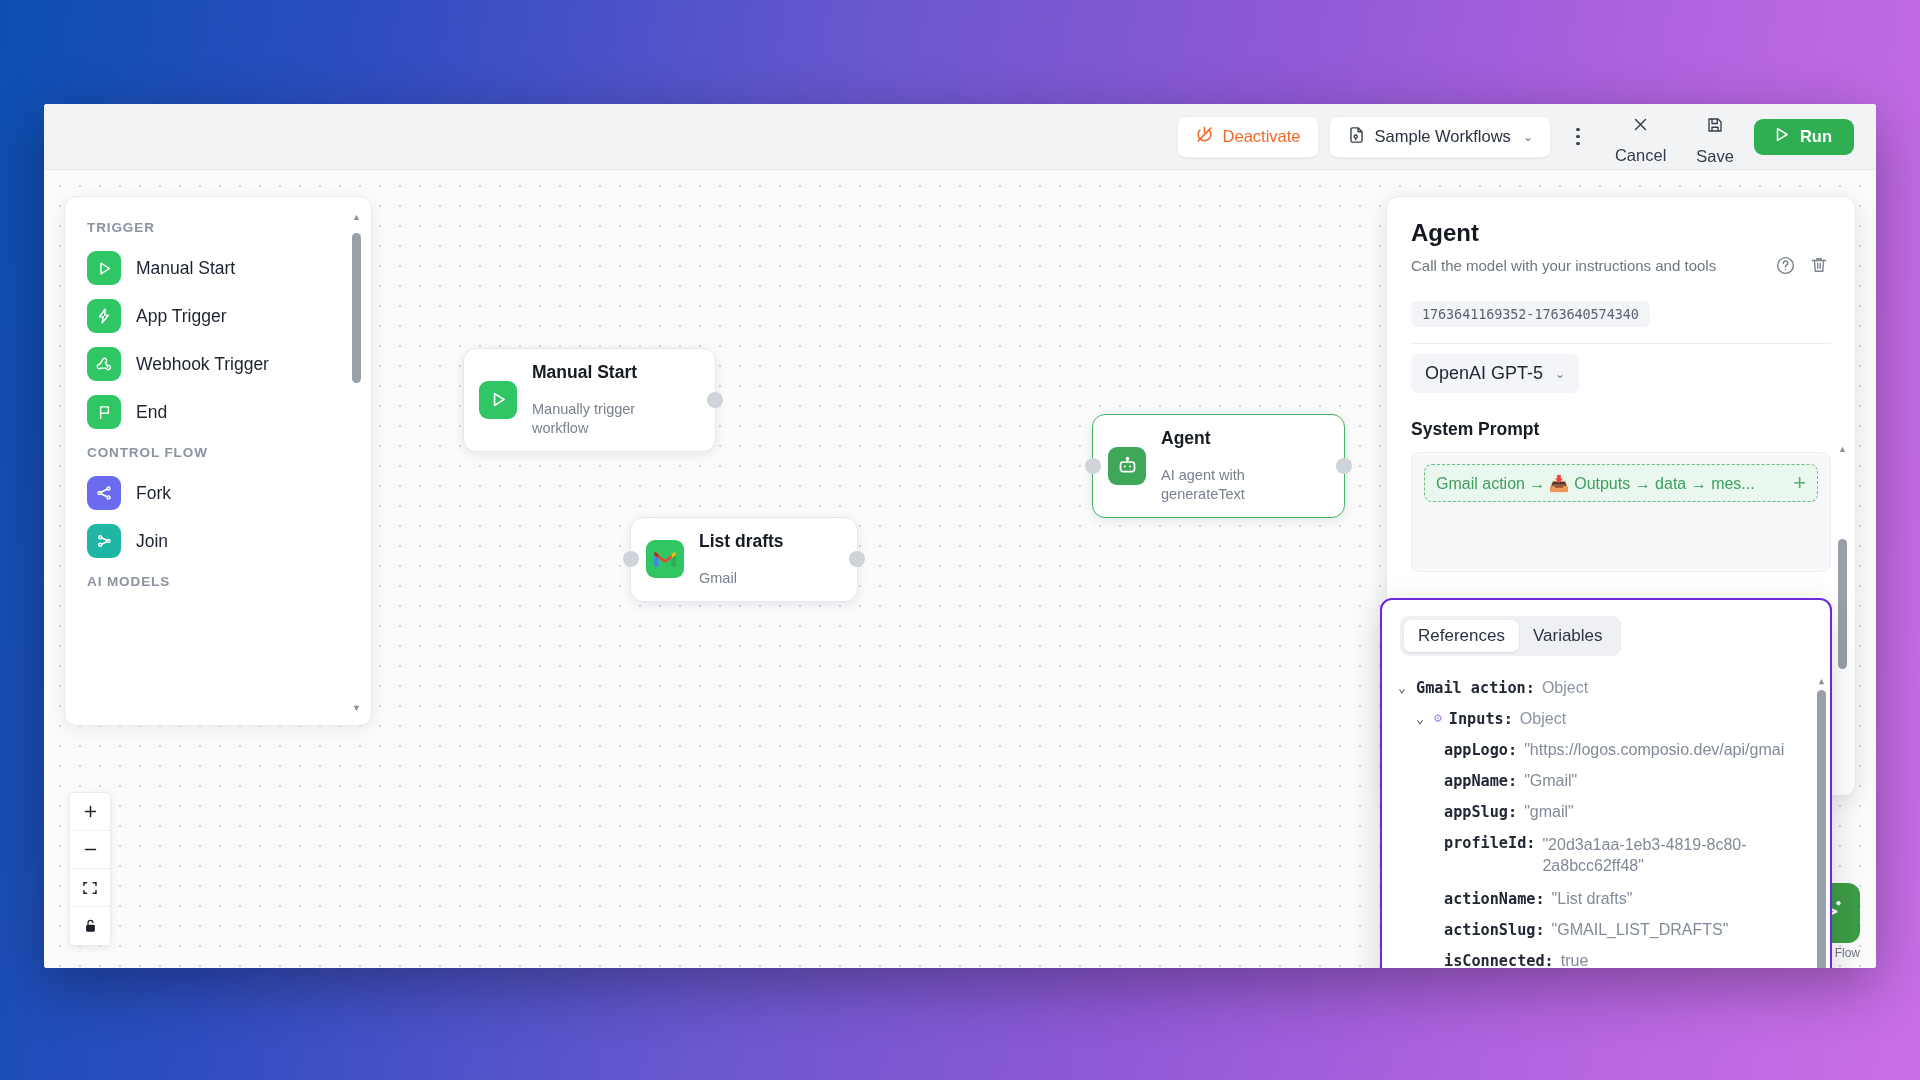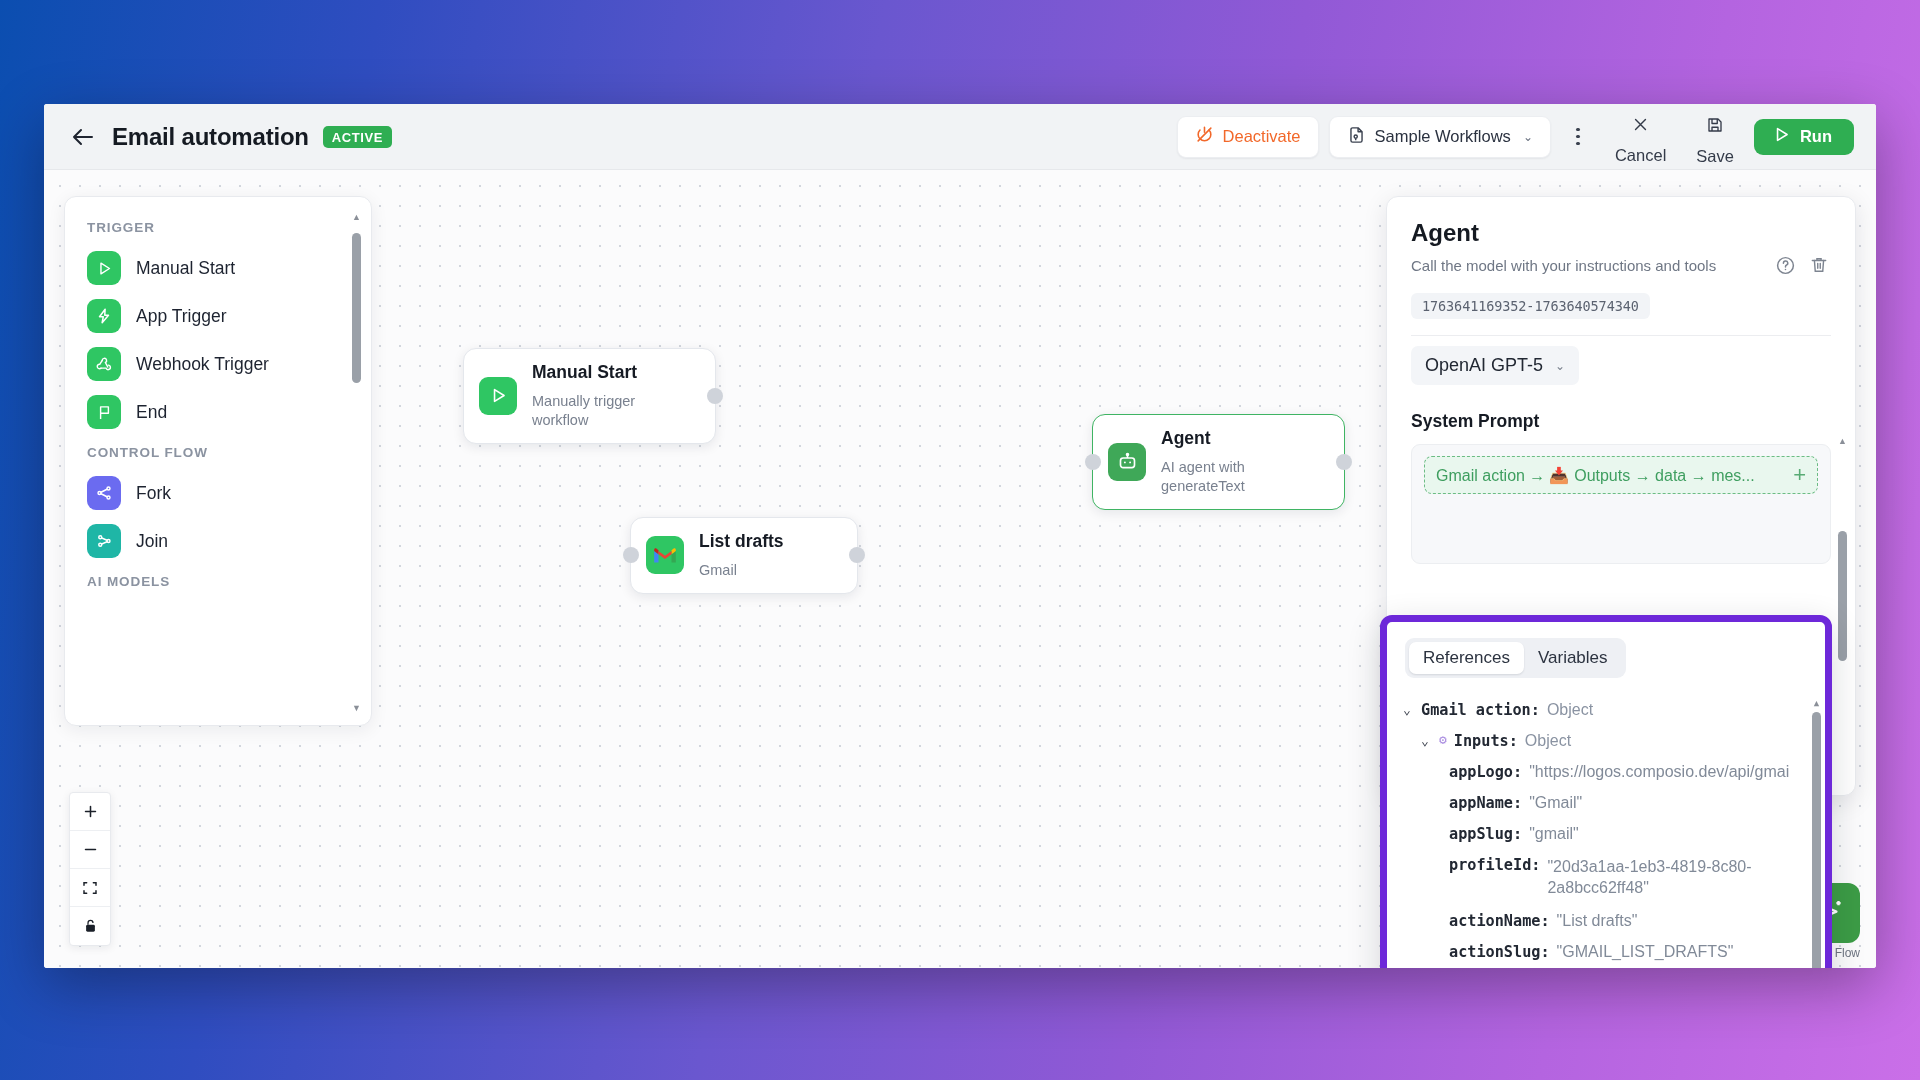--- a/index.html
+++ b/index.html
@@ -164,21 +164,21 @@
     padding: 13px 22px 13px 15px;
     cursor: pointer;
   }
   .flow-node.selected { border: 1.6px solid #3fb463; }
   .node-ico {
     width: 38px; height: 38px; border-radius: 9px;
     flex: 0 0 38px;
     display: flex; align-items: center; justify-content: center;
   }
   .node-title { font-size: 17.5px; font-weight: 700; color: #161b24; line-height: 1.25; }
-  .node-sub { font-size: 14.5px; color: #79818f; line-height: 1.3; margin-top: 8px; }
+  .node-sub { font-size: 14.5px; color: #79818f; line-height: 1.3; margin-top: 16px; }
   .port {
     position: absolute; top: 50%; margin-top: -8px;
     width: 16px; height: 16px; border-radius: 50%;
     background: #cfd3da;
   }
   .port.out { right: -8px; }
   .port.in  { left: -8px; }
 
   #node-manual-start { left: 419px; top: 178px; width: 253px; }
   #node-list-drafts  { left: 586px; top: 347px; width: 228px; }
@@ -233,21 +233,21 @@
   }
   #inspector-header { padding: 22px 24px 0 24px; }
   #inspector-title { font-size: 24px; font-weight: 700; color: #151a22; }
   #inspector-subrow {
     display: flex; align-items: center; gap: 10px;
     margin-top: 6px;
   }
   #inspector-subtitle { font-size: 15px; color: #6f7785; flex: 1 1 auto; }
   .hdr-icon { width: 24px; height: 24px; display:flex; align-items:center; justify-content:center; cursor:pointer; color:#7d8490; }
   #inspector-id-chip {
-    display: inline-block; margin-top: 16px;
+    display: inline-block; margin-top: 24px;
     background: #f2f4f7; color: #5b6270;
     font-family: "DejaVu Sans Mono", monospace;
     font-size: 13.5px;
     padding: 5px 11px; border-radius: 6px;
     letter-spacing: -.1px;
   }
   #inspector-divider { height: 1px; background: #ecedf0; margin: 16px 0 0; }
   #inspector-body { padding: 0 24px; position: relative; }
   #model-select {
     display: inline-flex; align-items: center; gap: 12px;
@@ -288,24 +288,24 @@
   }
   #inspector-scrollbar .arrow-up { top:0; }
   #inspector-scrollbar .thumb {
     position:absolute; left:0; top:95px; width:9px; height:130px;
     background:#9aa0a8; border-radius:5px;
   }
 
   
   #references-popup {
     position: absolute;
-    right: 44px; top: 445px;
+    right: 44px; top: 428px;
     width: 452px; height: 420px;
     background: #fff;
-    border: 7px solid #6d28d9;
+    border: 2px solid #6d28d9;
     border-radius: 12px;
     box-shadow: 0 10px 34px rgba(16,24,40,.16);
     z-index: 30;
     overflow: hidden;
     padding: 16px 0 0 0;
   }
   #ref-tabs {
     display: inline-flex;
     background: #eef0f4;
     border-radius: 9px;
@@ -350,29 +350,20 @@
     position:absolute; left:0; top:14px; width:9px; height:290px;
     background:#9aa0a8; border-radius:5px;
   }
 </style>
 </head>
 <body>
 
 <div id="app-window">
 
   <div id="topbar">
-    <div class="tb-left">
-      <div id="back-arrow">
-        <svg width="24" height="20" viewBox="0 0 24 20" fill="none">
-          <path d="M21 10H3M3 10l7-7M3 10l7 7" stroke="#1f2430" stroke-width="2" stroke-linecap="round" stroke-linejoin="round"></path>
-        </svg>
-      </div>
-      <div id="wf-title">Email automation</div>
-      <div id="status-badge">ACTIVE</div>
-    </div>
 
     <div class="tb-right">
       <div class="pill" id="deactivate-button">
         <span>
           <svg width="19" height="19" viewBox="0 0 24 24" fill="none" stroke="#f2682a" stroke-width="2" stroke-linecap="round">
             <path d="M12 3v6"></path>
             <path d="M6.3 6.3a8 8 0 1 0 11.4 0"></path>
             <path d="M4 20L20 4"></path>
           </svg>
         </span>

